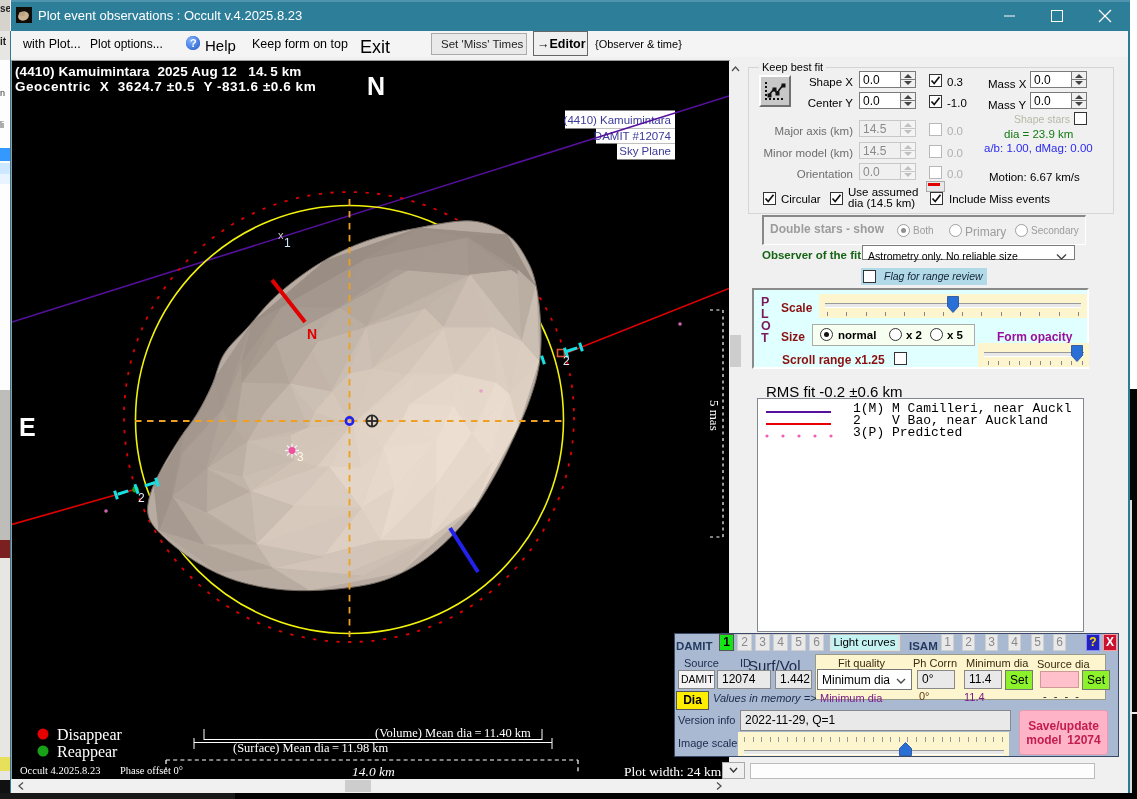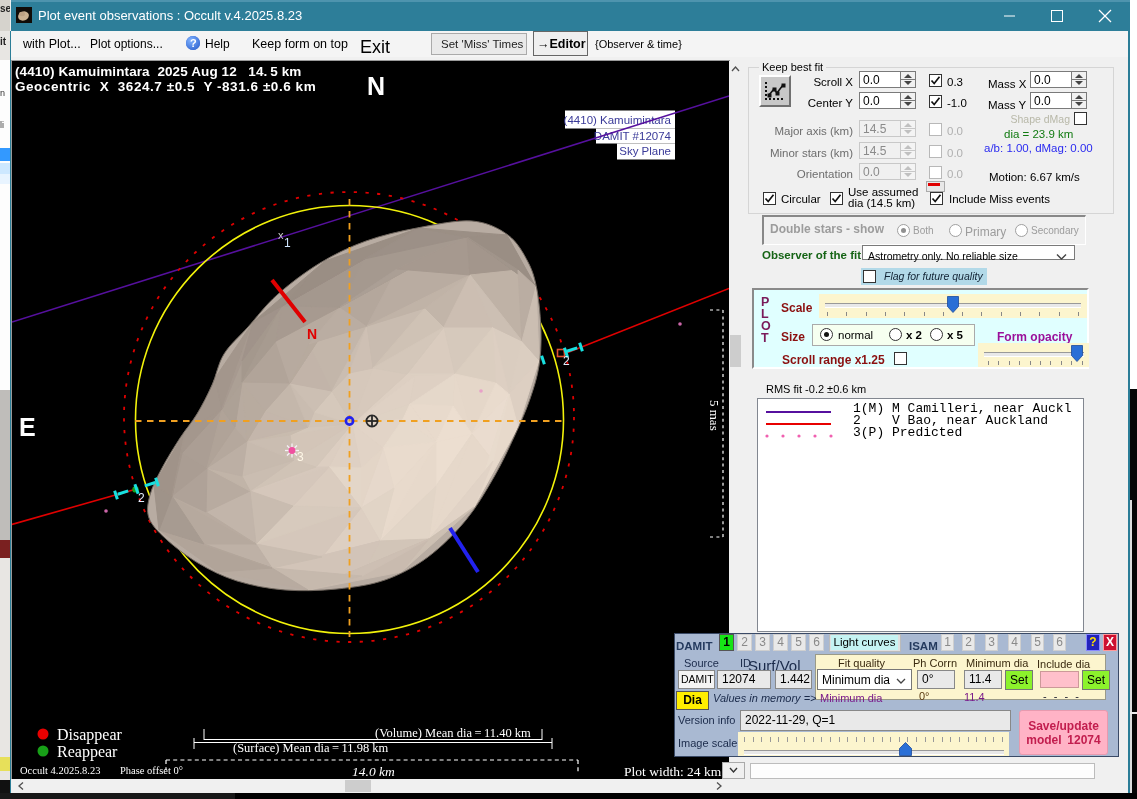--- a/index.html
+++ b/index.html
@@ -54,21 +54,21 @@
  <line x1="101" y1="2" x2="113" y2="14" stroke="#fff" stroke-width="1.2"></line>
  <line x1="113" y1="2" x2="101" y2="14" stroke="#fff" stroke-width="1.2"></line>
 </svg>
 
 <div class="abs" style="left:11px;top:31px;width:1117px;height:26px;background:#f4f4f4"></div>
 <div class="lbl" style="left:23px;top:37px;font-size:12.5px">with Plot...</div>
 <div class="lbl" style="left:90px;top:37px;font-size:12px">Plot options...</div>
 <div class="abs" style="left:186px;top:36px;width:14px;height:14px;border-radius:50%;background:#2f67d8"></div>
 <div class="abs" style="left:186px;top:36px;width:14px;height:14px;border-radius:50%;background:radial-gradient(circle at 35% 30%,#7fb2ff,#2458c8)"></div>
 <div class="abs" style="left:190px;top:37px;font-size:11px;font-weight:bold;color:#fff">?</div>
-<div class="lbl" style="left:205px;top:37px;font-size:12px">Help</div>
+<div class="lbl" style="left:205px;top:37px;font-size:15px">Help</div>
 <div class="lbl" style="left:252px;top:37px;font-size:12.5px">Keep form on top</div>
 <div class="lbl" style="left:360px;top:37px;font-size:18px">Exit</div>
 <div class="btn3d" style="left:431px;top:33px;width:96px;height:22px;background:#e9e9e9;border-color:#aaa"></div>
 <div class="lbl" style="left:441px;top:38px;font-size:11.5px;color:#222">Set 'Miss' Times</div>
 <div class="btn3d" style="left:533px;top:31px;width:55px;height:25px;background:#efefef;border-color:#666"></div>
 <div class="lbl" style="left:537px;top:37px;font-size:12.5px;font-weight:bold">→Editor</div>
 <div class="lbl" style="left:595px;top:38px;font-size:11px">{Observer &amp; time}</div>
 
 <svg class="abs" style="left:12px;top:61px" width="717" height="718" viewBox="0 0 717 718">
 <rect x="0" y="0" width="717" height="718" fill="#000"></rect>
@@ -336,21 +336,21 @@
         <rect x="20" y="21" width="2" height="2"></rect>
       </g>
 <path d="M8 18 L13 12 L16 16 L22 8" fill="none" stroke="#111" stroke-width="1.6"></path>
 <g fill="#111">
         <rect x="6.5" y="16.5" width="4" height="4"></rect>
         <rect x="11.5" y="10.5" width="4" height="4"></rect>
         <rect x="14.5" y="14.5" width="4" height="4"></rect>
         <rect x="20.5" y="6.5" width="4" height="4"></rect>
       </g>
 </svg></div>
-<div class="lbl" style="left:769px;top:76px;width:84px;text-align:right">Scroll X</div>
+<div class="lbl" style="left:769px;top:76px;width:84px;text-align:right">Shape X</div>
 <div style="position:absolute;left:859px;top:71px;width:57px;height:17px;background:#fff;border:1px solid #7a7a7a;box-sizing:border-box">
     <div style="position:absolute;left:3px;top:1px;font-size:12px;color:#000">0.0</div>
     <div style="position:absolute;right:0;top:0;width:14px;height:15px;border-left:1px solid #7a7a7a;background:#f0f0f0">
       <div style="position:absolute;left:3px;top:2px;width:0;height:0;border-left:4px solid transparent;border-right:4px solid transparent;border-bottom:4px solid #444"></div>
       <div style="position:absolute;left:0;right:0;top:7px;border-top:1px solid #7a7a7a"></div>
       <div style="position:absolute;left:3px;top:9px;width:0;height:0;border-left:4px solid transparent;border-right:4px solid transparent;border-top:4px solid #444"></div>
     </div>
   </div>
 <div class="cb" style="left:929px;top:74px;border-color:#333">
     <svg width="11" height="11">
@@ -384,34 +384,34 @@
   </div>
 <div class="lbl" style="left:988px;top:99px;width:38px;text-align:right;font-size:11.5px">Mass Y</div>
 <div style="position:absolute;left:1030px;top:92px;width:57px;height:17px;background:#fff;border:1px solid #7a7a7a;box-sizing:border-box">
     <div style="position:absolute;left:3px;top:1px;font-size:12px;color:#000">0.0</div>
     <div style="position:absolute;right:0;top:0;width:14px;height:15px;border-left:1px solid #7a7a7a;background:#f0f0f0">
       <div style="position:absolute;left:3px;top:2px;width:0;height:0;border-left:4px solid transparent;border-right:4px solid transparent;border-bottom:4px solid #444"></div>
       <div style="position:absolute;left:0;right:0;top:7px;border-top:1px solid #7a7a7a"></div>
       <div style="position:absolute;left:3px;top:9px;width:0;height:0;border-left:4px solid transparent;border-right:4px solid transparent;border-top:4px solid #444"></div>
     </div>
   </div>
-<div class="lbl" style="left:1008px;top:113px;width:62px;text-align:right;font-size:10.5px;color:#b8b8a8">Shape dMag</div>
+<div class="lbl" style="left:1008px;top:113px;width:62px;text-align:right;font-size:10.5px;color:#b8b8a8">Shape stars</div>
 <div class="cb" style="left:1074px;top:112px;border-color:#333"></div>
 <div class="lbl" style="left:755px;top:125px;width:98px;text-align:right;color:#6d6d6d">Major axis (km)</div>
 <div style="position:absolute;left:859px;top:120px;width:57px;height:17px;background:#f0f0f0;border:1px solid #c8c8c8;box-sizing:border-box">
     <div style="position:absolute;left:3px;top:1px;font-size:12px;color:#8a8a8a">14.5</div>
     <div style="position:absolute;right:0;top:0;width:14px;height:15px;border-left:1px solid #c8c8c8;background:#f4f4f4">
       <div style="position:absolute;left:3px;top:2px;width:0;height:0;border-left:4px solid transparent;border-right:4px solid transparent;border-bottom:4px solid #c0c0c0"></div>
       <div style="position:absolute;left:0;right:0;top:7px;border-top:1px solid #c8c8c8"></div>
       <div style="position:absolute;left:3px;top:9px;width:0;height:0;border-left:4px solid transparent;border-right:4px solid transparent;border-top:4px solid #c0c0c0"></div>
     </div>
   </div>
 <div class="cb" style="left:929px;top:123px;border-color:#b8b8b8"></div>
 <div class="lbl" style="left:947px;top:125px;color:#b0b0b0">0.0</div>
-<div class="lbl" style="left:755px;top:147px;width:98px;text-align:right;color:#6d6d6d">Minor stars (km)</div>
+<div class="lbl" style="left:755px;top:147px;width:98px;text-align:right;color:#6d6d6d">Minor model (km)</div>
 <div style="position:absolute;left:859px;top:142px;width:57px;height:17px;background:#f0f0f0;border:1px solid #c8c8c8;box-sizing:border-box">
     <div style="position:absolute;left:3px;top:1px;font-size:12px;color:#8a8a8a">14.5</div>
     <div style="position:absolute;right:0;top:0;width:14px;height:15px;border-left:1px solid #c8c8c8;background:#f4f4f4">
       <div style="position:absolute;left:3px;top:2px;width:0;height:0;border-left:4px solid transparent;border-right:4px solid transparent;border-bottom:4px solid #c0c0c0"></div>
       <div style="position:absolute;left:0;right:0;top:7px;border-top:1px solid #c8c8c8"></div>
       <div style="position:absolute;left:3px;top:9px;width:0;height:0;border-left:4px solid transparent;border-right:4px solid transparent;border-top:4px solid #c0c0c0"></div>
     </div>
   </div>
 <div class="cb" style="left:929px;top:145px;border-color:#b8b8b8"></div>
 <div class="lbl" style="left:947px;top:147px;color:#b0b0b0">0.0</div>
@@ -461,21 +461,21 @@
 <div class="lbl" style="left:1031px;top:225px;color:#9c9c9c;font-size:10px">Secondary</div>
 <div class="lbl" style="left:762px;top:249px;font-size:11.5px;font-weight:bold;color:#156415">Observer of the fit</div>
 <div class="abs" style="left:862px;top:245px;width:213px;height:15px;background:#fff;border:1px solid #7a7a7a;box-sizing:border-box">
 <div class="lbl" style="left:5px;top:4px;font-size:10.5px">Astrometry only. No reliable size</div>
 <svg class="abs" style="right:6px;top:7px" width="12" height="8">
       <path d="M1 1.5 L5.5 6 L10 1.5" fill="none" stroke="#444" stroke-width="1.4"></path>
     </svg>
   </div>
 <div class="abs" style="left:861px;top:268px;width:126px;height:17px;background:#b2d9e8"></div>
 <div class="cb" style="left:863px;top:270px;border-color:#333"></div>
-<div class="lbl" style="left:884px;top:270px;font-style:italic;color:#123;font-size:10.5px">Flag for future quality</div>
+<div class="lbl" style="left:884px;top:270px;font-style:italic;color:#123;font-size:10.5px">Flag for range review</div>
 <div class="abs" style="left:752px;top:288px;width:337px;height:81px;background:#e0ffff;border-top:2px solid #8a8a8a;border-left:2px solid #8a8a8a;border-right:2px solid #fff;border-bottom:2px solid #fff;box-sizing:border-box"></div>
 <div class="lbl" style="left:761px;top:295px;font-weight:bold;color:#7a1a5a;font-size:12.5px">P</div>
 <div class="lbl" style="left:761px;top:307px;font-weight:bold;color:#7a1a5a;font-size:12.5px">L</div>
 <div class="lbl" style="left:761px;top:319px;font-weight:bold;color:#7a1a5a;font-size:12.5px">O</div>
 <div class="lbl" style="left:761px;top:331px;font-weight:bold;color:#7a1a5a;font-size:12.5px">T</div>
 <div class="lbl" style="left:781px;top:301px;font-weight:bold;font-size:12px;color:#8b1010">Scale</div>
 <div class="abs" style="left:819px;top:294px;width:268px;height:24px;background:#fcf5ce"></div>
 <div class="abs" style="left:825px;top:303px;width:256px;height:3px;background:#e8e8e8;border-top:1px solid #999;border-bottom:1px solid #fff"></div>
 <div class="abs" style="left:827.0px;top:312px;width:1px;height:4px;background:#888"></div>
 <div class="abs" style="left:846.3px;top:312px;width:1px;height:4px;background:#888"></div>
@@ -492,21 +492,21 @@
 <div class="abs" style="left:1058.6px;top:312px;width:1px;height:4px;background:#888"></div>
 <div class="abs" style="left:1077.9px;top:312px;width:1px;height:4px;background:#888"></div>
 <svg class="abs" style="left:947px;top:296px" width="12" height="17">
     <path d="M0.5 0.5 h11 v10 l-5.5 6 l-5.5 -6 z" fill="#2a6fd6" stroke="#1a4a9a" stroke-width="0.8"></path>
   </svg>
 <div class="lbl" style="left:781px;top:330px;font-weight:bold;font-size:12px;color:#8b1010">Size</div>
 <div class="abs" style="left:812px;top:324px;width:163px;height:22px;background:#f6fff0;border:1px solid #aaa;box-sizing:border-box"></div>
 <div class="rd" style="left:820px;top:328px;width:13px;height:13px;border-color:#333">
     <div style="position:absolute;left:3px;top:3px;width:5px;height:5px;border-radius:50%;background:#111"></div>
   </div>
-<div class="lbl" style="left:838px;top:329px;font-weight:normal">normal</div>
+<div class="lbl" style="left:838px;top:329px;font-weight:bold">normal</div>
 <div class="rd" style="left:889px;top:328px;width:13px;height:13px;border-color:#333"></div>
 <div class="lbl" style="left:906px;top:329px;font-weight:bold">x 2</div>
 <div class="rd" style="left:930px;top:328px;width:13px;height:13px;border-color:#333"></div>
 <div class="lbl" style="left:947px;top:329px;font-weight:bold">x 5</div>
 <div class="lbl" style="left:997px;top:330px;font-weight:bold;font-size:12px;color:#9a0f9a">Form opacity</div>
 <div class="lbl" style="left:782px;top:353px;font-weight:bold;font-size:12px;color:#8b1010">Scroll range x1.25</div>
 <div class="cb" style="left:894px;top:352px;border-color:#333"></div>
 <div class="abs" style="left:978px;top:343px;width:111px;height:24px;background:#fcf5ce"></div>
 <div class="abs" style="left:984px;top:352px;width:100px;height:3px;background:#e8e8e8;border-top:1px solid #999;border-bottom:1px solid #fff"></div>
 <div class="abs" style="left:988.0px;top:361px;width:1px;height:4px;background:#888"></div>
@@ -515,21 +515,21 @@
 <div class="abs" style="left:1019.2px;top:361px;width:1px;height:4px;background:#888"></div>
 <div class="abs" style="left:1029.6px;top:361px;width:1px;height:4px;background:#888"></div>
 <div class="abs" style="left:1040.0px;top:361px;width:1px;height:4px;background:#888"></div>
 <div class="abs" style="left:1050.4px;top:361px;width:1px;height:4px;background:#888"></div>
 <div class="abs" style="left:1060.8px;top:361px;width:1px;height:4px;background:#888"></div>
 <div class="abs" style="left:1071.2px;top:361px;width:1px;height:4px;background:#888"></div>
 <div class="abs" style="left:1081.6px;top:361px;width:1px;height:4px;background:#888"></div>
 <svg class="abs" style="left:1071px;top:345px" width="12" height="17">
     <path d="M0.5 0.5 h11 v10 l-5.5 6 l-5.5 -6 z" fill="#2a6fd6" stroke="#1a4a9a" stroke-width="0.8"></path>
   </svg>
-<div class="lbl" style="left:766px;top:383px;font-size:11px">RMS fit -0.2 ±0.6 km</div>
+<div class="lbl" style="left:766px;top:383px;font-size:15px">RMS fit -0.2 ±0.6 km</div>
 <div class="abs" style="left:757px;top:398px;width:327px;height:234px;background:#fff;border:1px solid #828790;box-sizing:border-box"></div>
 <svg class="abs" style="left:757px;top:398px" width="327" height="60">
 <line x1="9" y1="14" x2="74" y2="14" stroke="#56109e" stroke-width="2"></line>
 <line x1="9" y1="26" x2="74" y2="26" stroke="#e80000" stroke-width="2"></line>
 <g fill="#f060b0">
       <circle cx="10" cy="38" r="1.6"></circle>
       <circle cx="26" cy="38" r="1.6"></circle>
       <circle cx="42" cy="38" r="1.6"></circle>
       <circle cx="58" cy="38" r="1.6"></circle>
       <circle cx="74" cy="38" r="1.6"></circle>
@@ -557,21 +557,21 @@
 <div class="abs" style="left:1053px;top:634px;width:13px;height:17px;background:#e9e9e9;border:1px solid #cfcfcf;box-sizing:border-box;text-align:center;font-size:12px;font-weight:normal;color:#8a8a8a;line-height:15px">6</div>
 <div class="abs" style="left:1086px;top:634px;width:14px;height:17px;background:#2222bb;border:1px solid #8888ff;box-sizing:border-box;text-align:center;font-size:12px;font-weight:bold;color:#ffe000;line-height:15px">?</div>
 <div class="abs" style="left:1103px;top:634px;width:14px;height:17px;background:#cc1030;border:1px solid #ff9999;box-sizing:border-box;text-align:center;font-size:12px;font-weight:bold;color:#fff;line-height:15px">X</div>
 <div class="abs" style="left:815px;top:654px;width:291px;height:46px;background:#fcf5ce;border:1px solid #9a9a88;box-sizing:border-box"></div>
 <div class="lbl" style="left:684px;top:657px;font-size:11px;color:#1a2a4a">Source</div>
 <div class="lbl" style="left:740px;top:657px;font-size:11px;color:#1a2a4a">ID</div>
 <div class="lbl" style="left:748px;top:657px;font-size:15px;color:#1a2a4a">Surf/Vol</div>
 <div class="lbl" style="left:838px;top:657px;font-size:11px;color:#3a2a10">Fit quality</div>
 <div class="lbl" style="left:913px;top:657px;font-size:11px;color:#3a2a10">Ph Corrn</div>
 <div class="lbl" style="left:966px;top:657px;font-size:11px;color:#3a2a10">Minimum dia</div>
-<div class="lbl" style="left:1037px;top:658px;font-size:11px;color:#3a2a10">Include dia</div>
+<div class="lbl" style="left:1037px;top:658px;font-size:11px;color:#3a2a10">Source dia</div>
 <div class="abs" style="left:678px;top:670px;width:37px;height:19px;background:#f4f4f4;border:1px solid #888;box-sizing:border-box;font-size:10.5px;color:#000;padding-left:2px;line-height:17px;white-space:nowrap;overflow:hidden">DAMIT</div>
 <div class="abs" style="left:717px;top:670px;width:54px;height:19px;background:#e9e9e9;border:1px solid #888;box-sizing:border-box;font-size:12px;color:#000;padding-left:4px;line-height:17px;white-space:nowrap;overflow:hidden">12074</div>
 <div class="abs" style="left:775px;top:670px;width:37px;height:19px;background:#e9e9e9;border:1px solid #888;box-sizing:border-box;font-size:12px;color:#000;padding-left:4px;line-height:17px;white-space:nowrap;overflow:hidden">1.442</div>
 <div class="abs" style="left:817px;top:669px;width:95px;height:21px;background:#fff;border:1px solid #777;box-sizing:border-box">
 <div class="lbl" style="left:4px;top:3px;font-size:12px">Minimum dia</div>
 <svg class="abs" style="right:4px;top:8px" width="11" height="7">
       <path d="M1 1 L5 5 L9 1" fill="none" stroke="#444" stroke-width="1.3"></path>
     </svg>
   </div>
 <div class="abs" style="left:917px;top:670px;width:38px;height:19px;background:#e9e9e9;border:1px solid #888;box-sizing:border-box;font-size:12px;color:#000;padding-left:4px;line-height:17px;white-space:nowrap;overflow:hidden">0°</div>

